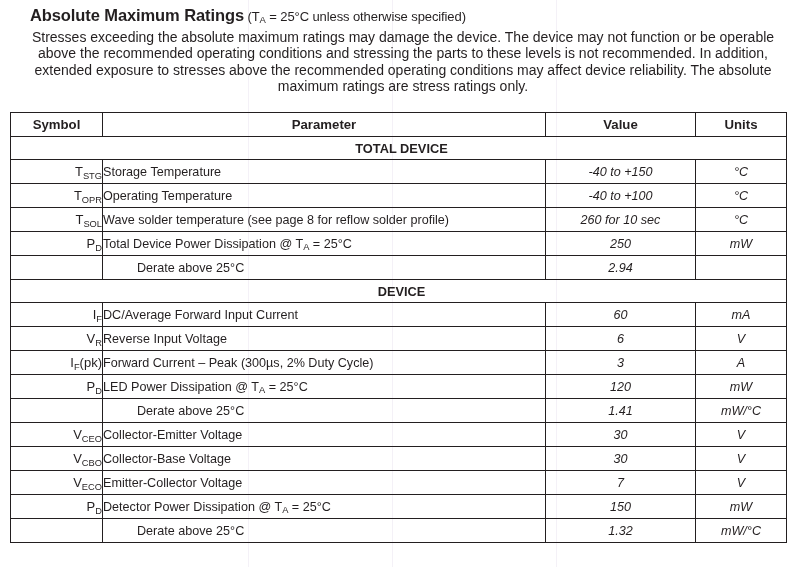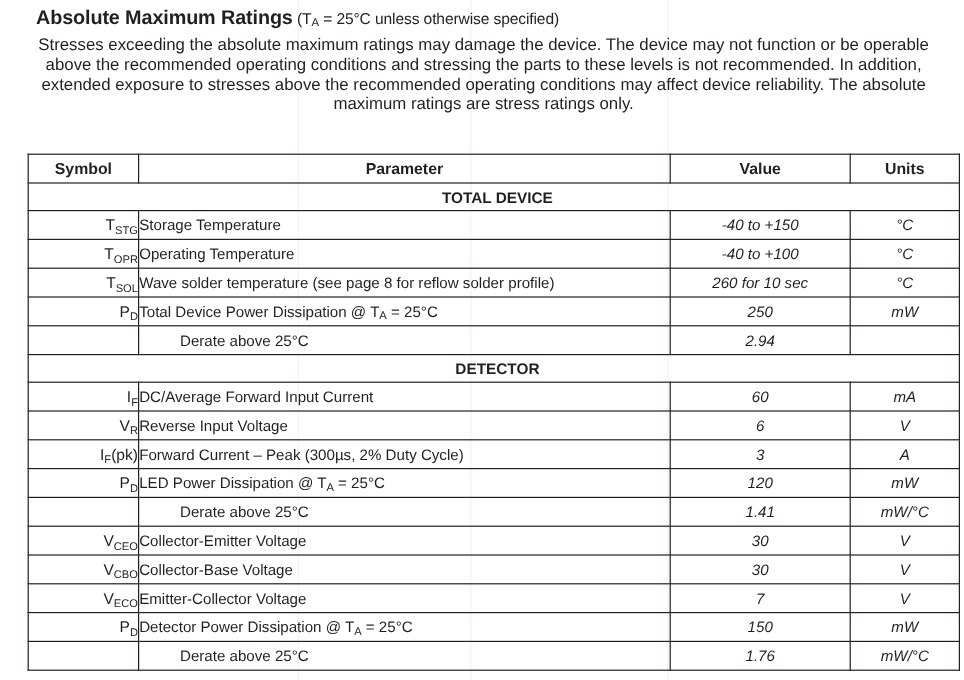--- a/index.html
+++ b/index.html
@@ -49,27 +49,26 @@
     left: 14px;
     top: 29px;
     width: 778px;
     font-size: 14px;
     line-height: 16.3px;
     text-align: center;
   }
   
   table.ratings {
     position: absolute;
-    left: 23px;
+    left: 10px;
     top: 112px;
     width: 776px;
     border-collapse: collapse;
     table-layout: fixed;
     font-size: 12.6px;
-    margin-top: 16px;
   }
   table.ratings td, table.ratings th {
     border: 1px solid #231f20;
     padding: 0;
     height: 23px;
     vertical-align: middle;
   }
   col.c-sym   { width: 92px; }
   col.c-par   { width: 443px; }
   col.c-val   { width: 150px; }
@@ -178,21 +177,21 @@
           <td class="val">250</td>
           <td class="uni">mW</td>
         </tr>
         <tr>
           <td class="sym"></td>
           <td class="par indent">Derate above 25°C</td>
           <td class="val">2.94</td>
           <td class="uni"></td>
         </tr>
         <tr class="section">
-          <td colspan="4">DETECTOR</td>
+          <td colspan="4">DEVICE</td>
         </tr>
         <tr>
           <td class="sym">I<sub>F</sub></td>
           <td class="par">DC/Average Forward Input Current</td>
           <td class="val">60</td>
           <td class="uni">mA</td>
         </tr>
         <tr>
           <td class="sym">V<sub>R</sub></td>
           <td class="par">Reverse Input Voltage</td>
@@ -237,19 +236,19 @@
         </tr>
         <tr>
           <td class="sym">P<sub>D</sub></td>
           <td class="par">Detector Power Dissipation @ T<sub>A</sub> = 25°C</td>
           <td class="val">150</td>
           <td class="uni">mW</td>
         </tr>
         <tr>
           <td class="sym"></td>
           <td class="par indent">Derate above 25°C</td>
-          <td class="val">1.76</td>
+          <td class="val">1.32</td>
           <td class="uni">mW/°C</td>
         </tr>
       </tbody>
   </table>
 
 </div>
 
 </body></html>

